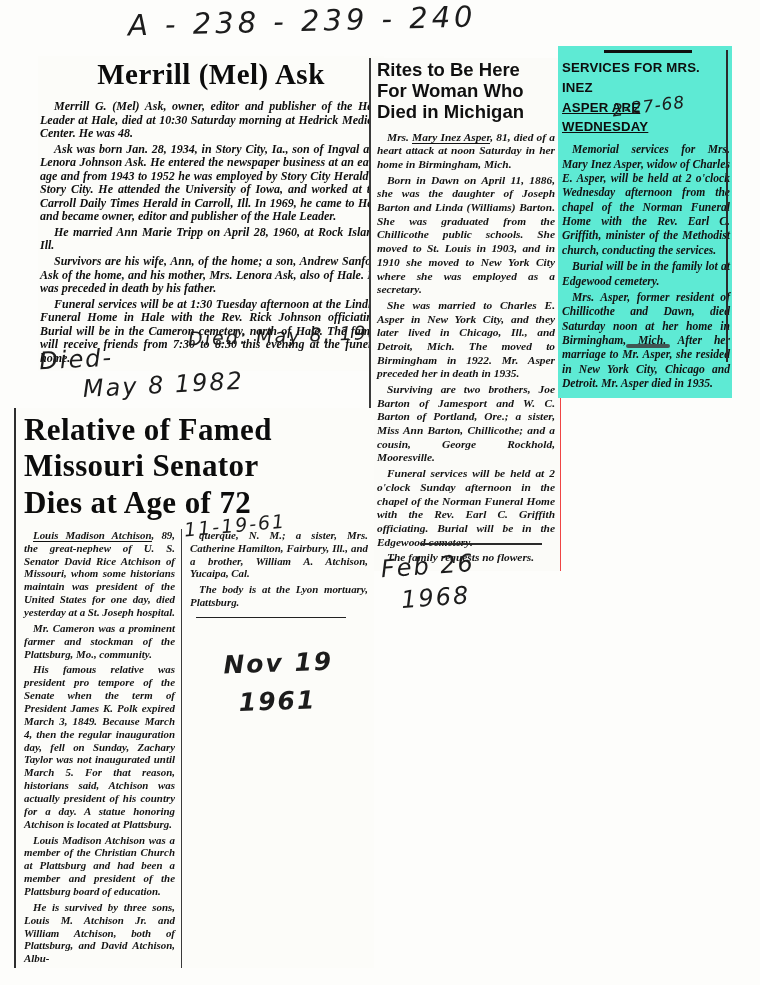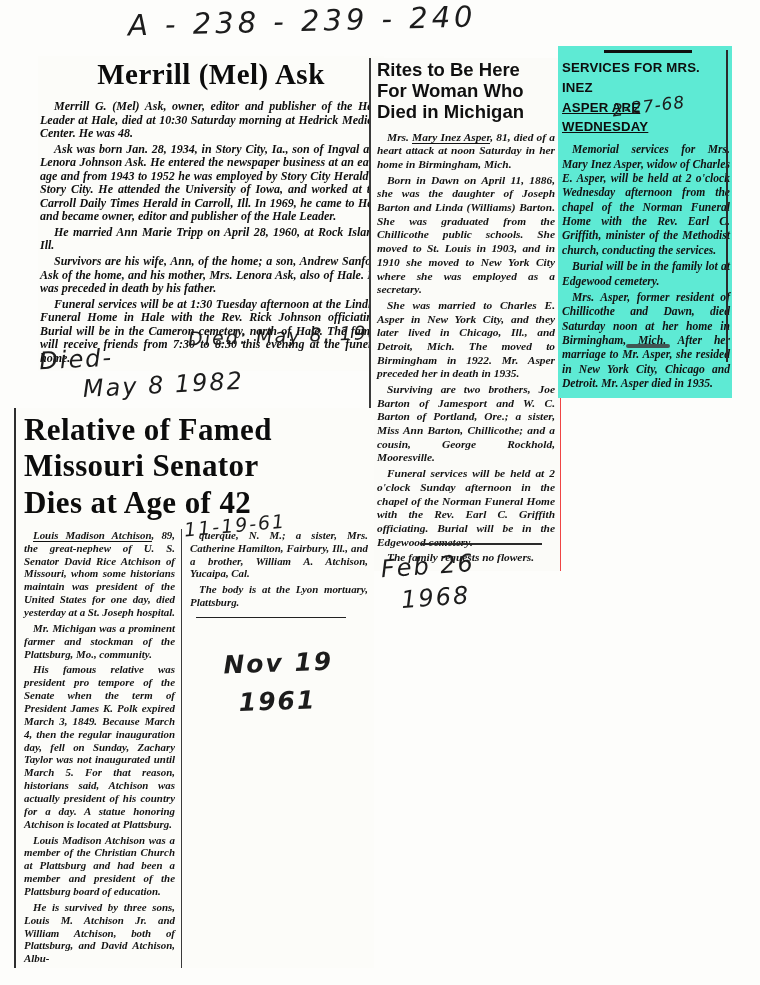--- a/index.html
+++ b/index.html
@@ -119,27 +119,27 @@
   </div>
 </div>
 <div id="services-rule" class="clip"></div>
 <div id="smudge" class="clip"></div>
 <div id="hw-227" class="clip hw">2-27-68</div>
 
 <div id="atchison" class="clip">
   <div class="head">
     <div>Relative of Famed</div>
     <div>Missouri Senator</div>
-    <div>Dies at Age of 42</div>
+    <div>Dies at Age of 72</div>
   </div>
   <div id="hw-111961" class="hw">11-19-61</div>
   <div class="cols">
     <div class="c1 np">
       <p><span class="uname">Louis Madison Atchison</span><span>, 89, the great-nephew of U. S. Senator David Rice Atchison of Missouri, whom some historians maintain was president of the United States for one day, died yesterday at a St. Joseph hospital.</span></p>
-      <p>Mr. Michigan was a prominent farmer and stockman of the Plattsburg, Mo., community.</p>
+      <p>Mr. Cameron was a prominent farmer and stockman of the Plattsburg, Mo., community.</p>
       <p>His famous relative was president pro tempore of the Senate when the term of President James K. Polk expired March 3, 1849. Because March 4, then the regular inauguration day, fell on Sunday, Zachary Taylor was not inaugurated until March 5. For that reason, historians said, Atchison was actually president of his country for a day. A statue honoring Atchison is located at Plattsburg.</p>
       <p>Louis Madison Atchison was a member of the Christian Church at Plattsburg and had been a member and president of the Plattsburg board of education.</p>
       <p>He is survived by three sons, Louis M. Atchison Jr. and William Atchison, both of Plattsburg, and David Atchison, Albu-</p>
 
     </div>
     <div class="c2 np">
       <p>querque, N. M.; a sister, Mrs. Catherine Hamilton, Fairbury, Ill., and a brother, William A. Atchison, Yucaipa, Cal.</p>
       <p>The body is at the Lyon mortuary, Plattsburg.</p>
       <hr class="endrule">
       <div id="hw-nov" class="hw">

